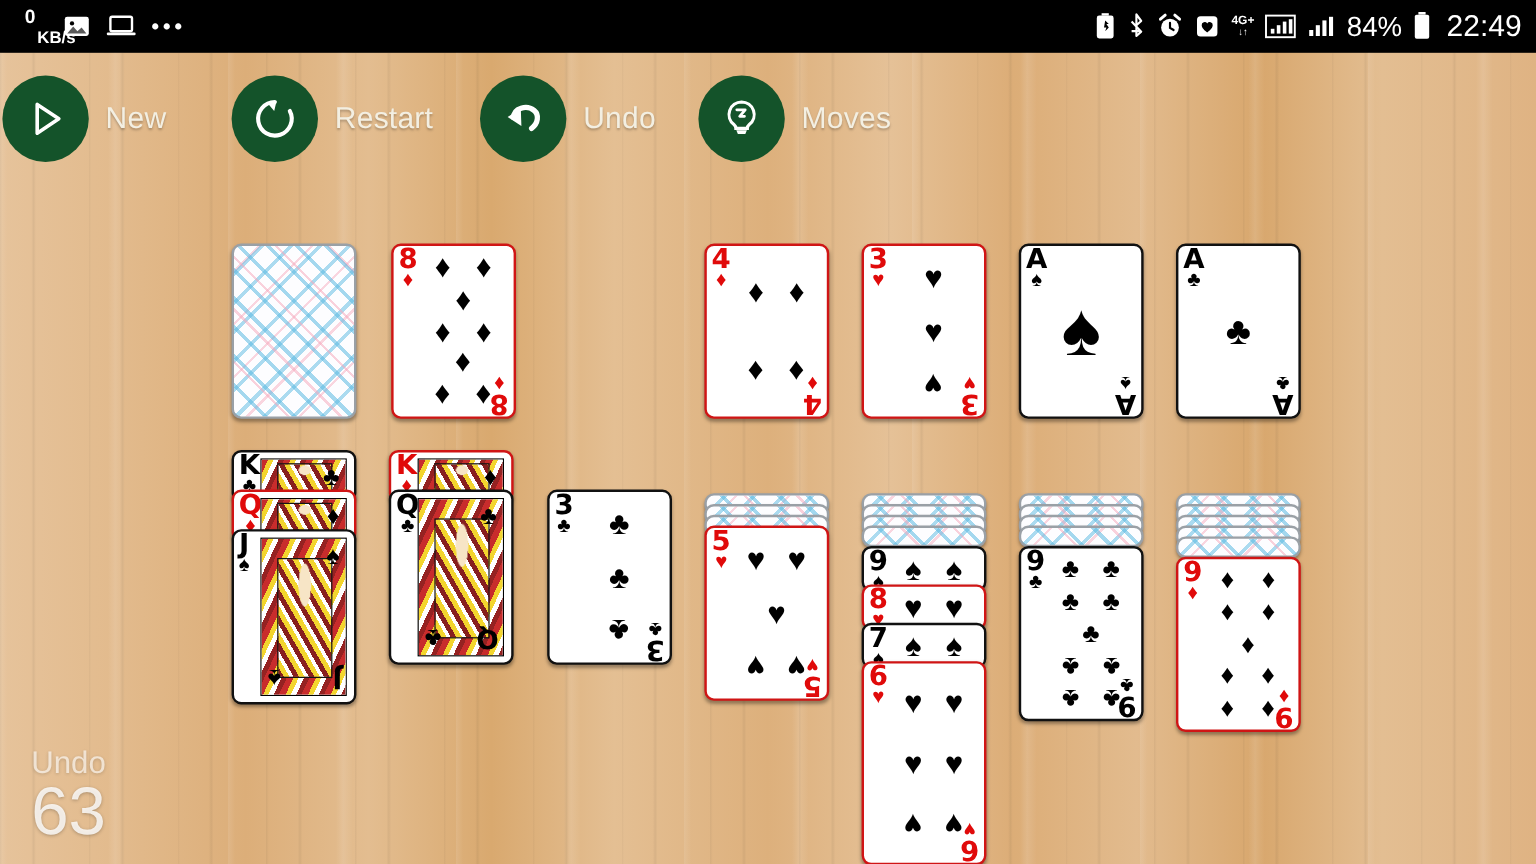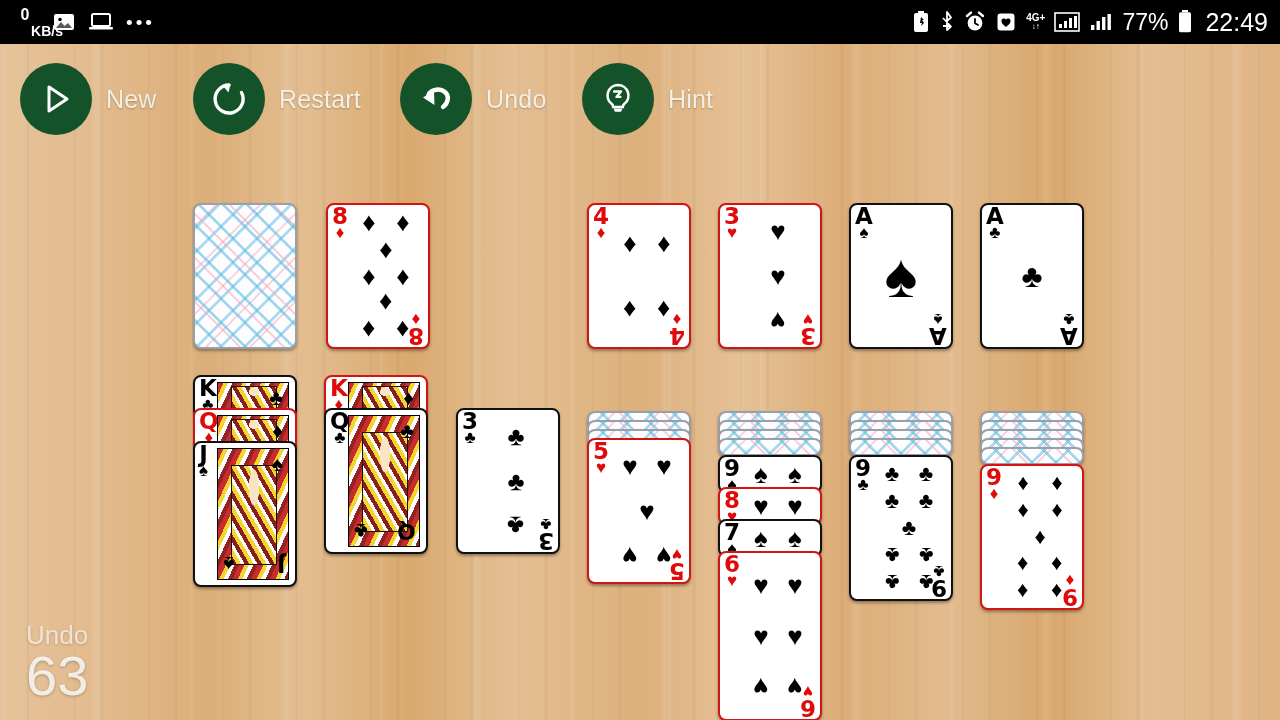--- a/index.html
+++ b/index.html
@@ -297,36 +297,36 @@
           </svg>
       </span>
       <span class="sb-icon">
         <svg width="24" height="24" viewBox="0 0 24 24">
             <rect x="2" y="15" width="3.4" height="5" fill="#fff"></rect>
             <rect x="7.5" y="11" width="3.4" height="9" fill="#fff"></rect>
             <rect x="13" y="7" width="3.4" height="13" fill="#fff"></rect>
             <rect x="18.5" y="4" width="3.4" height="16" fill="#fff"></rect>
           </svg>
       </span>
-      <span class="sb-pct">77%</span>
+      <span class="sb-pct">84%</span>
       <span class="sb-icon">
         <svg width="16" height="26" viewBox="0 0 16 26">
             <rect x="5" y="1" width="6" height="2.2" fill="#fff"></rect>
             <rect x="2" y="3.2" width="12" height="20" rx="1.6" fill="#fff"></rect>
           </svg>
       </span>
       <span class="sb-time">22:49</span>
     </div>
   </div>
 
   <div id="board">
 
     <div id="toolbar">
 
-      <div class="tb-btn" style="left:20px;">
+      <div class="tb-btn" style="left:2px;">
         <span class="tb-circle">
           <svg width="40" height="40" viewBox="0 0 40 40">
               <path d="M13 8 L31 20 L13 32 Z" fill="none" stroke="#fff" stroke-width="3" stroke-linejoin="round"></path>
             </svg>
         </span>
         <span class="tb-label">New</span>
       </div>
 
       <div class="tb-btn" style="left:400px;">
         <span class="tb-circle">
@@ -349,21 +349,21 @@
       </div>
 
       <div class="tb-btn" style="left:582px;">
         <span class="tb-circle">
           <svg width="42" height="42" viewBox="0 0 42 42">
             <path d="M21 7 a10.5 10.5 0 0 1 6.4 18.8 c-1.2 1-1.6 1.9-1.6 3.2 h-9.6 c0-1.3-.4-2.2-1.6-3.2 A10.5 10.5 0 0 1 21 7 z" fill="none" stroke="#fff" stroke-width="2.6"></path>
             <path d="M16.6 30.5 h8.8 l-1.3 3.2 h-6.2 z" fill="#fff"></path>
             <path d="M17 13.5 h7 l-4.6 5.4 h4" fill="none" stroke="#fff" stroke-width="2.3" stroke-linecap="round" stroke-linejoin="round"></path>
           </svg>
         </span>
-        <span class="tb-label">Hint</span>
+        <span class="tb-label">Moves</span>
       </div>
     </div>
 
     <div class="pile" style="left:193px; top:159px;">
       <div class="card back" style="left:0; top:0;"></div>
     </div>
 
     <div class="pile" style="left:326px; top:159px;">
       <div class="card red" style="left:0; top:0;">
         <span class="corner tl">

